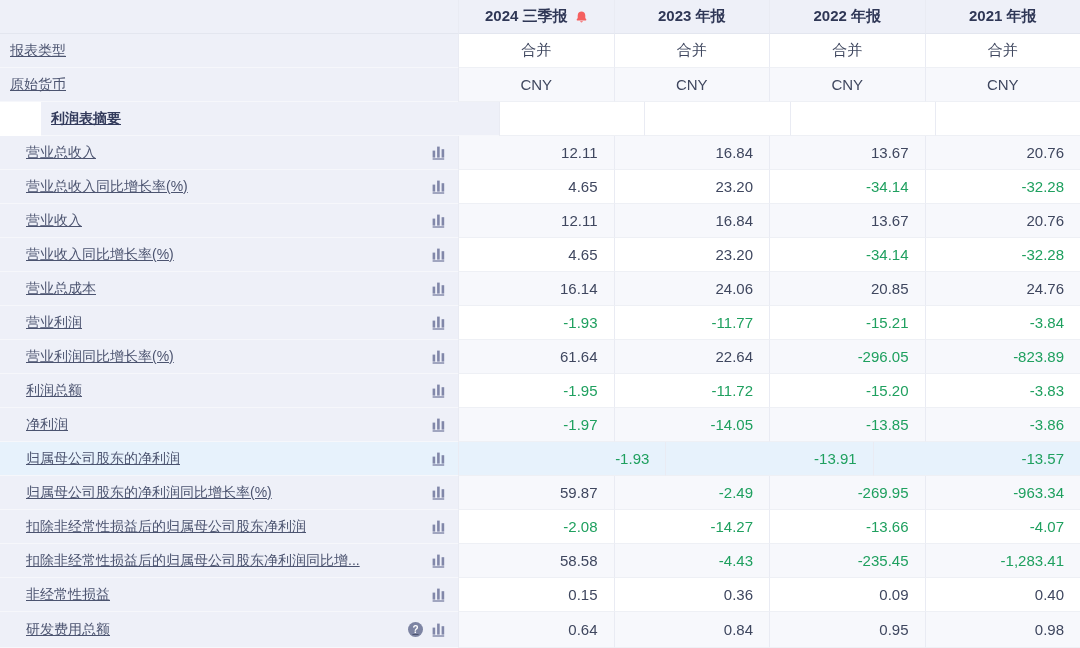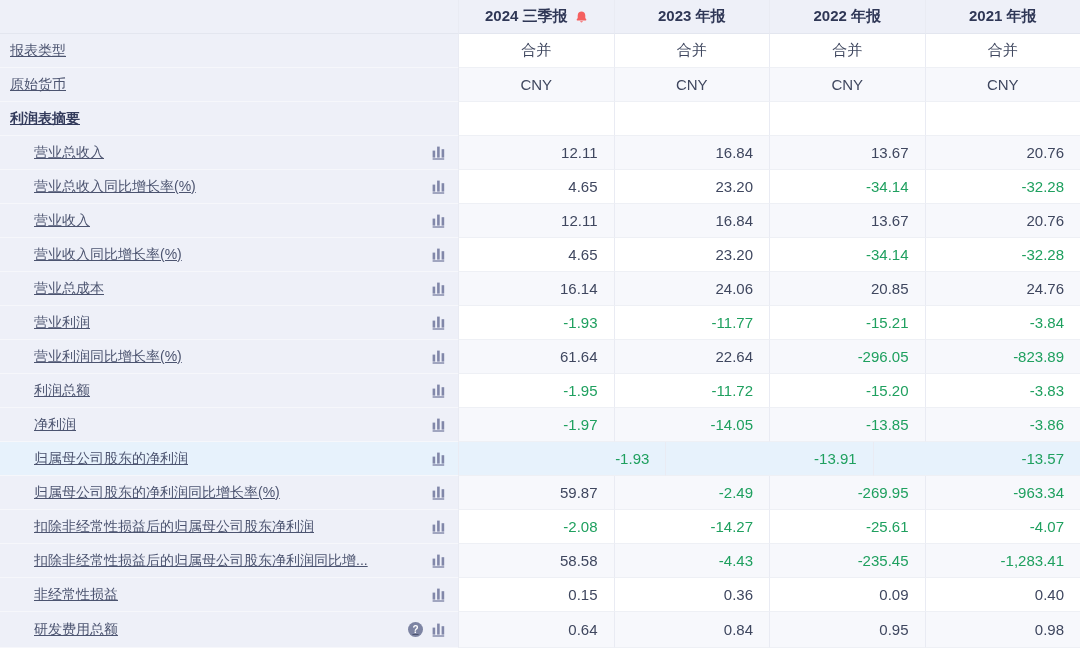--- a/index.html
+++ b/index.html
@@ -22,22 +22,22 @@
   .label-cell {
     flex: 0 0 458px; width: 458px;
     background: #eef0f8;
     display: flex; align-items: center;
     padding: 0 12px 0 10px;
     border-bottom: 1px solid #f6f7fb;
     color: #4c5470; font-size: 14px;
     overflow: hidden;
     text-decoration: underline;
   }
-  .row.metric .label-cell { padding-left: 34px; }
-  .row.section .label-cell { font-weight: bold; color: #333b5c; }
+  .row.metric .label-cell { padding-left: 26px; }
+  .row.section .label-cell { font-weight: bold; color: #333b5c; margin-left: 41px; }
   .label-text {
     white-space: nowrap; overflow: hidden; text-overflow: ellipsis;
     flex: 0 1 auto;
   }
   .icons { margin-left: auto; display: flex; align-items: center; gap: 9px; padding-left: 8px; }
   .chart-icon { display: flex; cursor: pointer; }
   .chart-icon svg { display: block; }
   .help-icon {
     width: 15px; height: 15px; border-radius: 50%;
     background: #7d84a3; color: #fff;
@@ -489,21 +489,21 @@
         </span>
       </span>
     </div>
     <div class="cell value-cell">
         <span class="value-text neg">-2.08</span>
       </div>
     <div class="cell value-cell">
         <span class="value-text neg">-14.27</span>
       </div>
     <div class="cell value-cell">
-        <span class="value-text neg">-25.61</span>
+        <span class="value-text neg">-13.66</span>
       </div>
     <div class="cell value-cell">
         <span class="value-text neg">-4.07</span>
       </div>
   </div>
     <div class="row metric tint">
     <div class="cell label-cell">
       <span class="label-text">扣除非经常性损益后的归属母公司股东净利润同比增...</span>
       <span class="icons">
 

